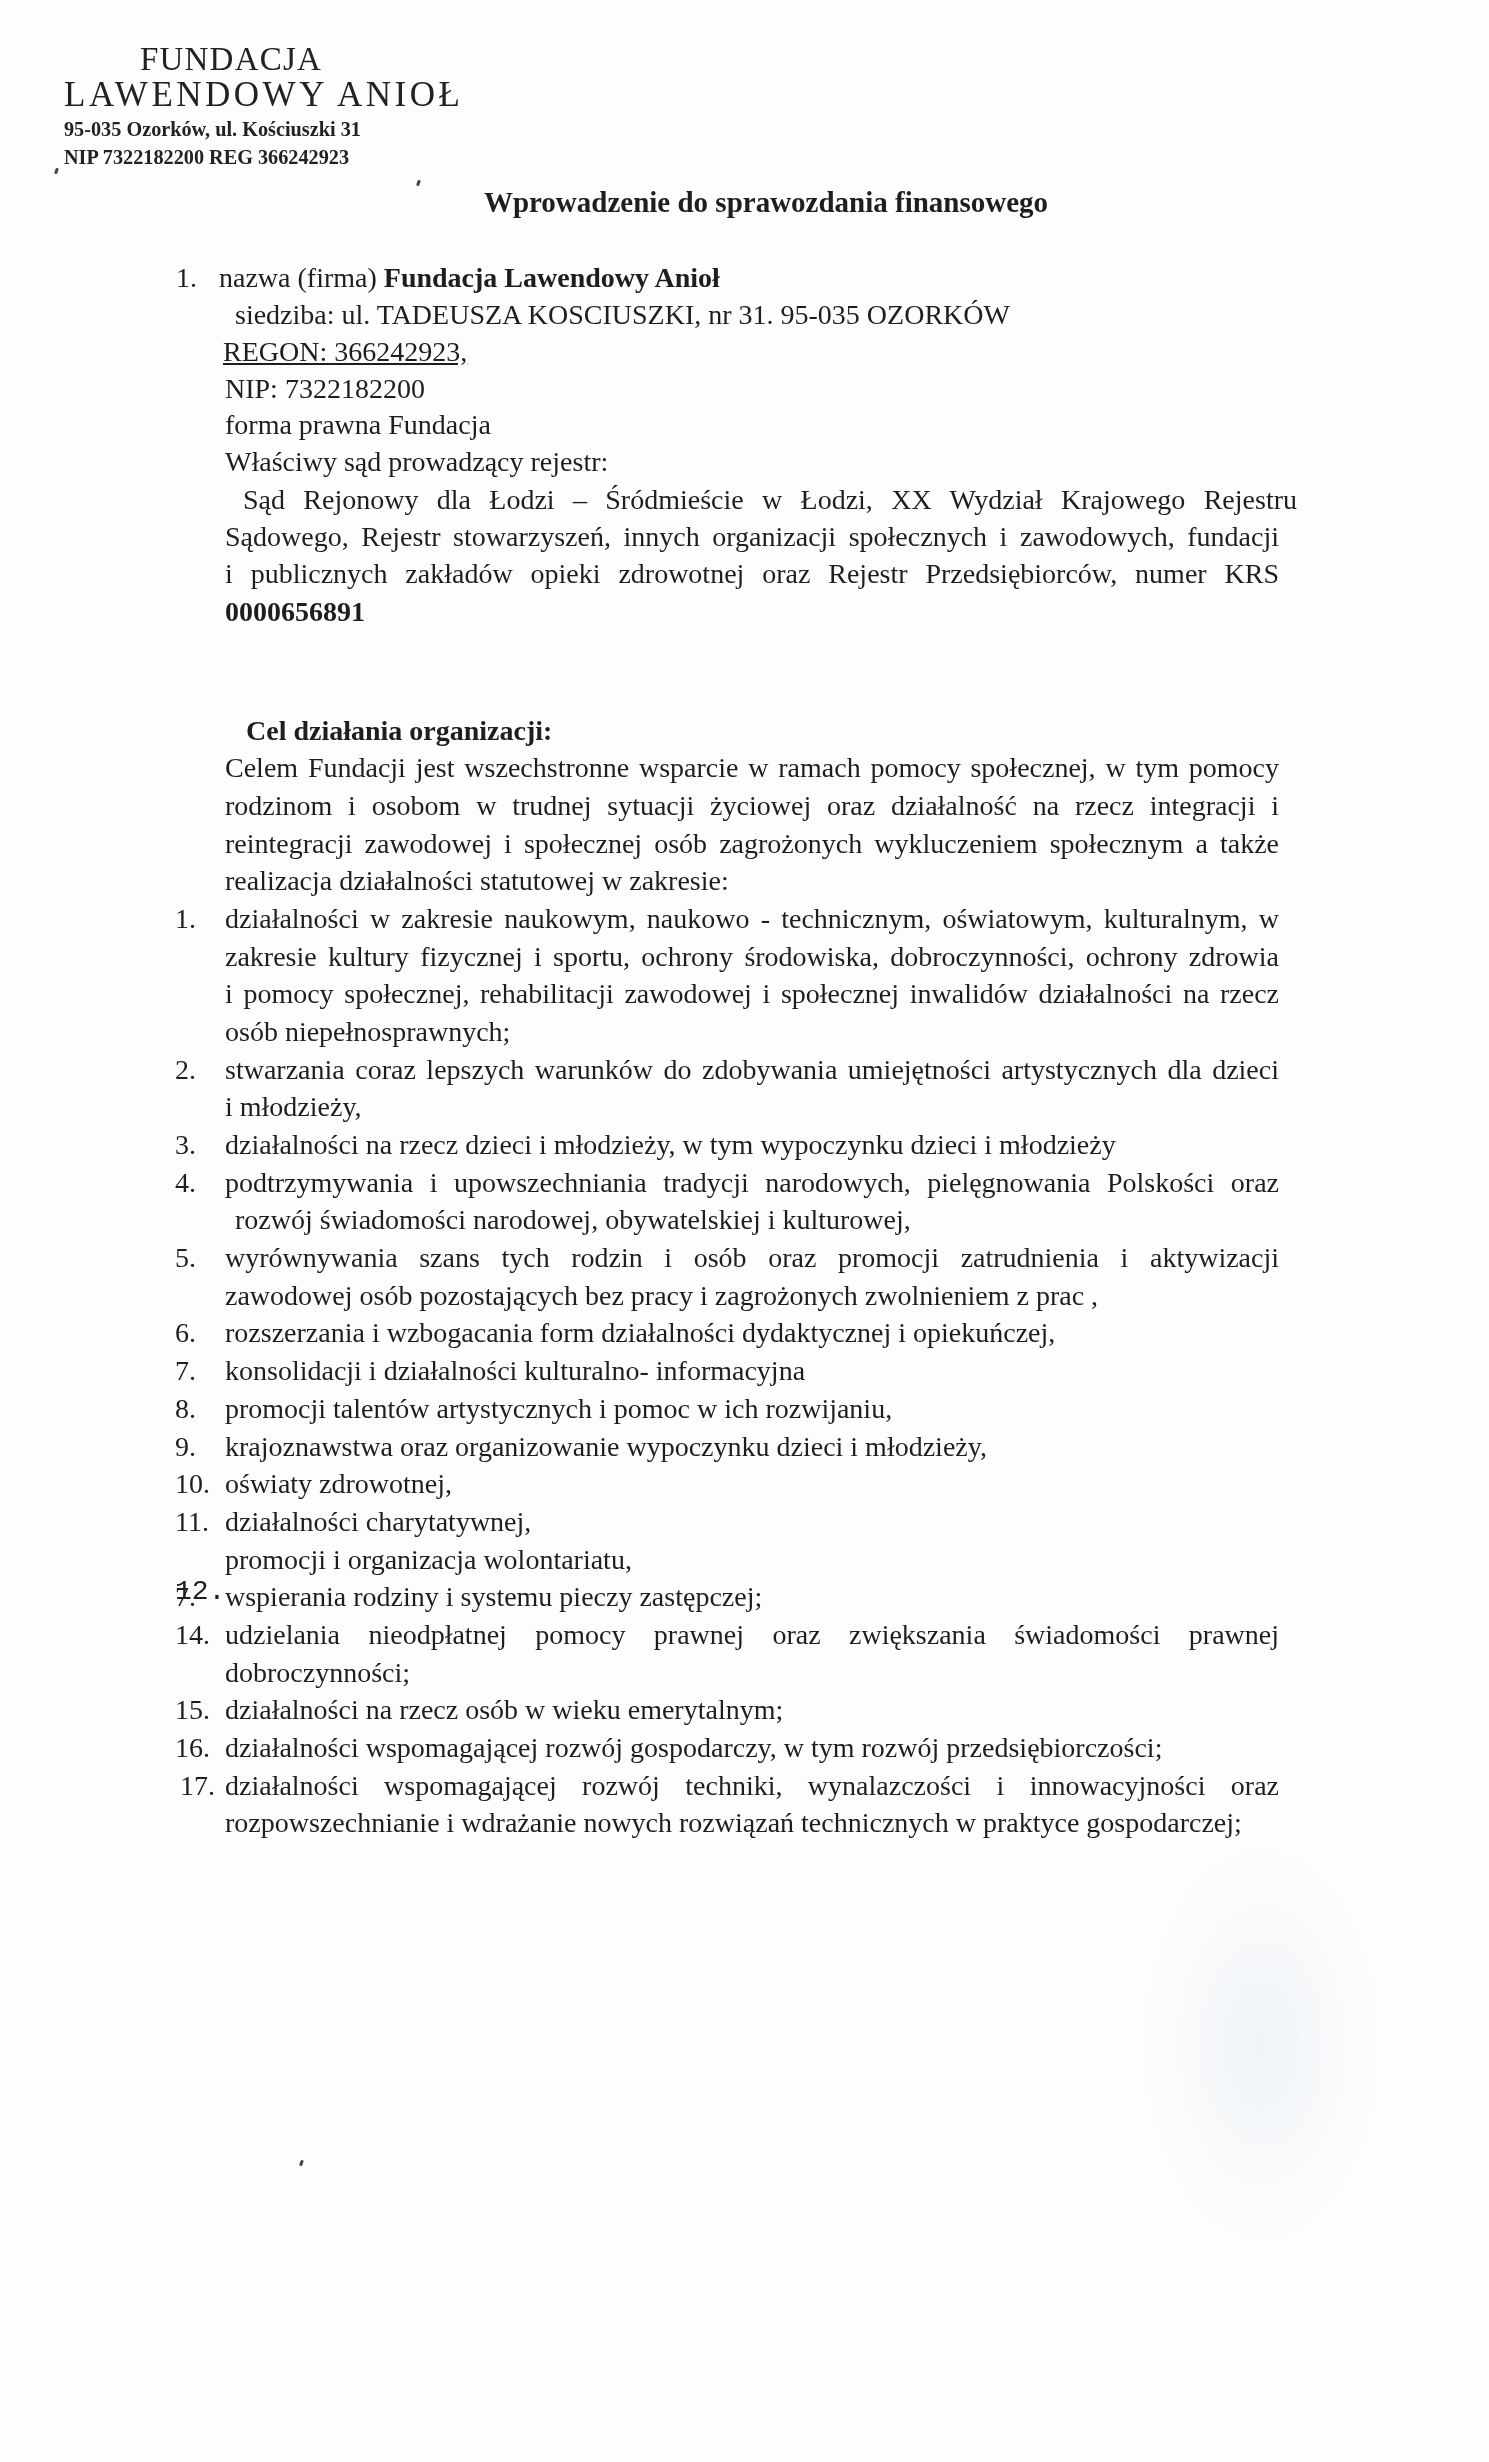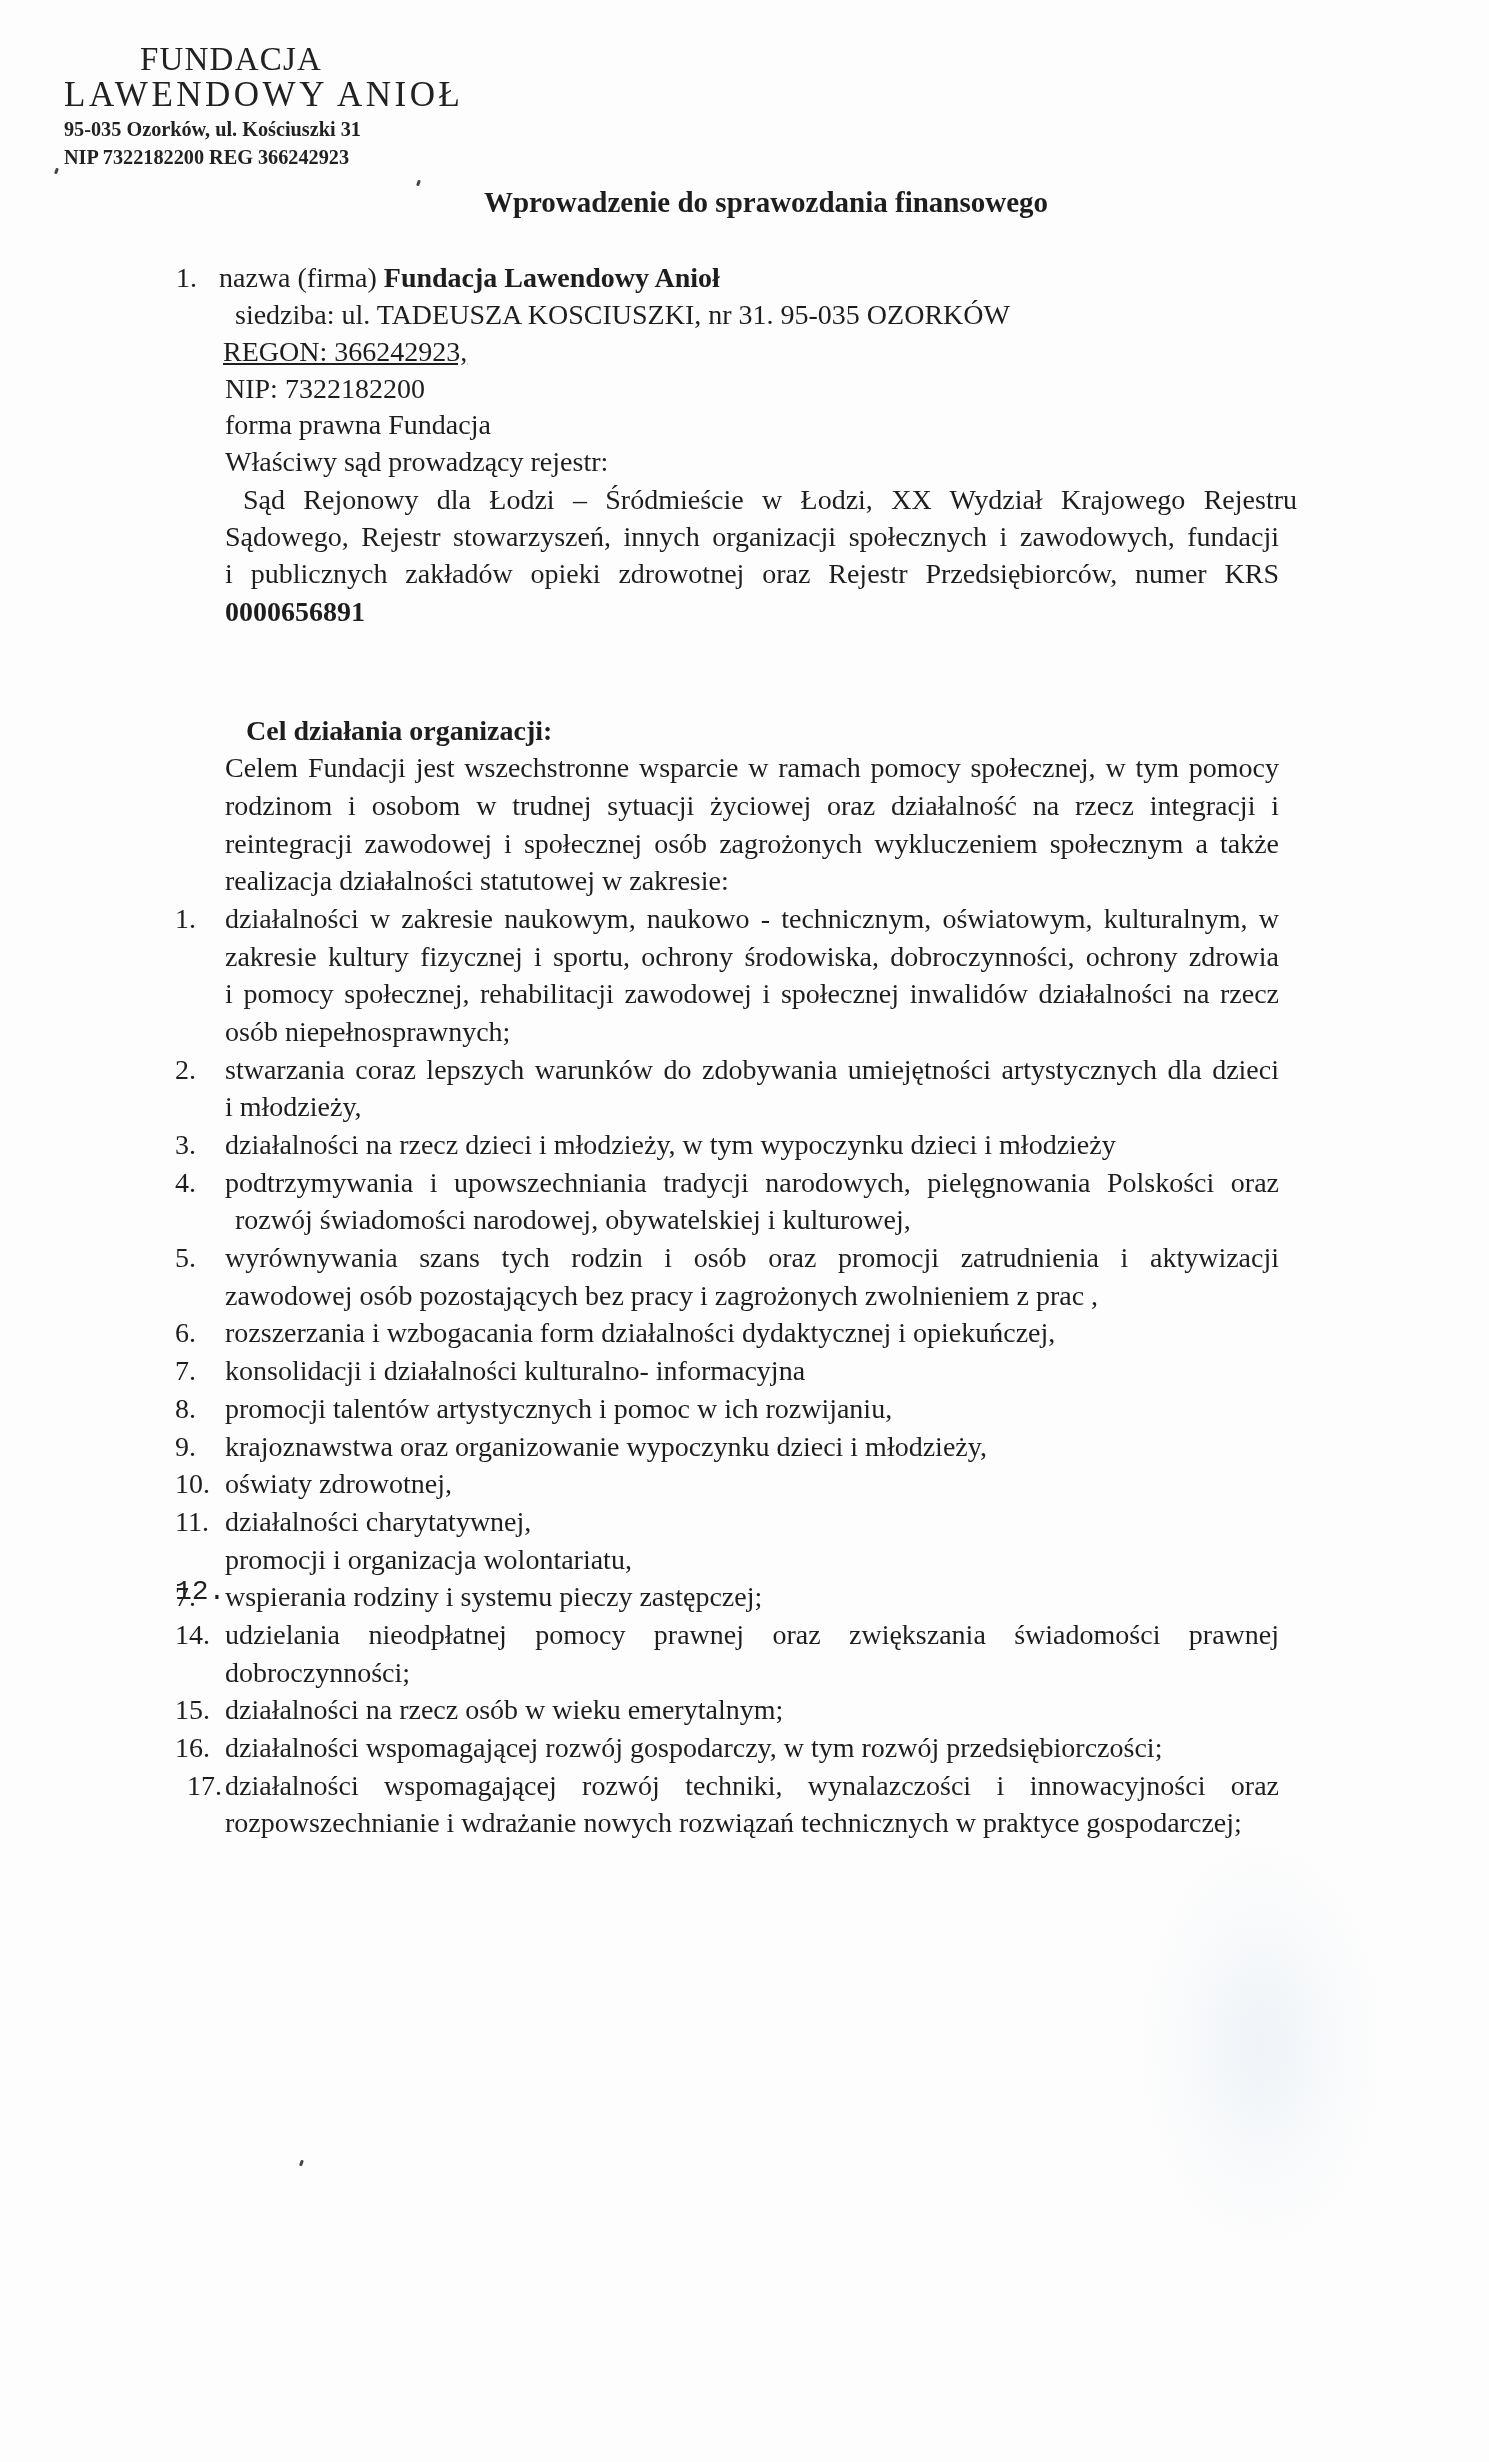--- a/index.html
+++ b/index.html
@@ -99,17 +99,17 @@
     <div class="line" style="left: 225px; top: 1543px;">promocji i organizacja wolontariatu,</div>
     <div class="num" style="left: 175px; top: 1580px;">7.</div>
     <div class="line" style="left: 225px; top: 1580px;">wspierania rodziny i systemu pieczy zastępczej;</div>
     <div class="num" style="left: 175px; top: 1618px;">14.</div>
     <div class="line just" style="left: 225px; top: 1618px;">udzielania nieodpłatnej pomocy prawnej oraz zwiększania świadomości prawnej</div>
     <div class="line" style="left: 225px; top: 1656px;">dobroczynności;</div>
     <div class="num" style="left: 175px; top: 1693px;">15.</div>
     <div class="line" style="left: 225px; top: 1693px;">działalności na rzecz osób w wieku emerytalnym;</div>
     <div class="num" style="left: 175px; top: 1731px;">16.</div>
     <div class="line" style="left: 225px; top: 1731px;">działalności wspomagającej rozwój gospodarczy, w tym rozwój przedsiębiorczości;</div>
-    <div class="num" style="left: 187px; top: 1769px;">17.</div>
+    <div class="num" style="left: 180px; top: 1769px;">17.</div>
     <div class="line just" style="left: 225px; top: 1769px;">działalności wspomagającej rozwój techniki, wynalazczości i innowacyjności oraz</div>
     <div class="line" style="left: 225px; top: 1806px;">rozpowszechnianie i wdrażanie nowych rozwiązań technicznych w praktyce gospodarczej;</div>
   </div>
 
 
 </body></html>

